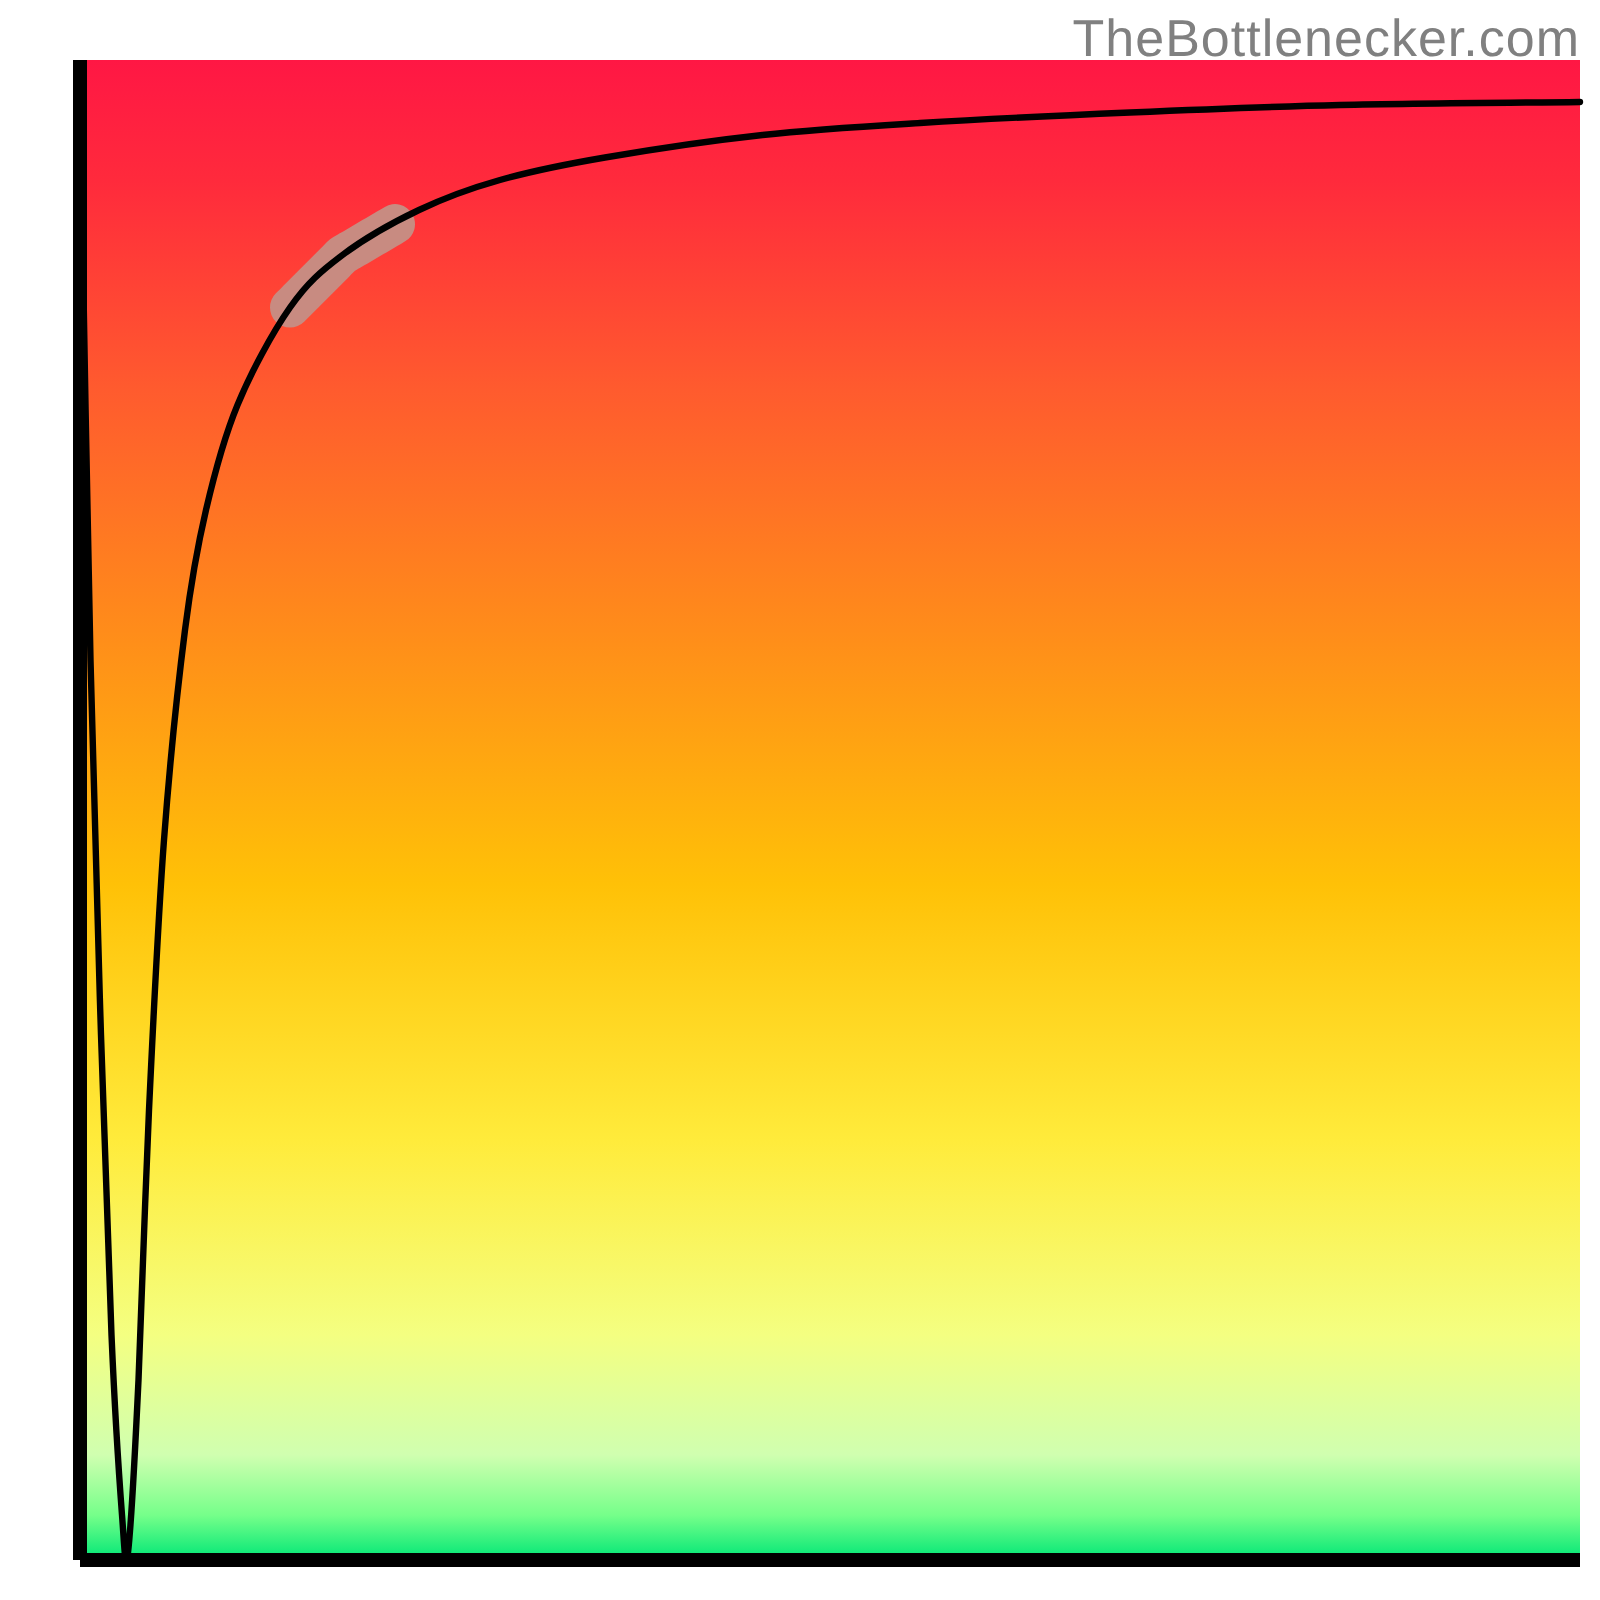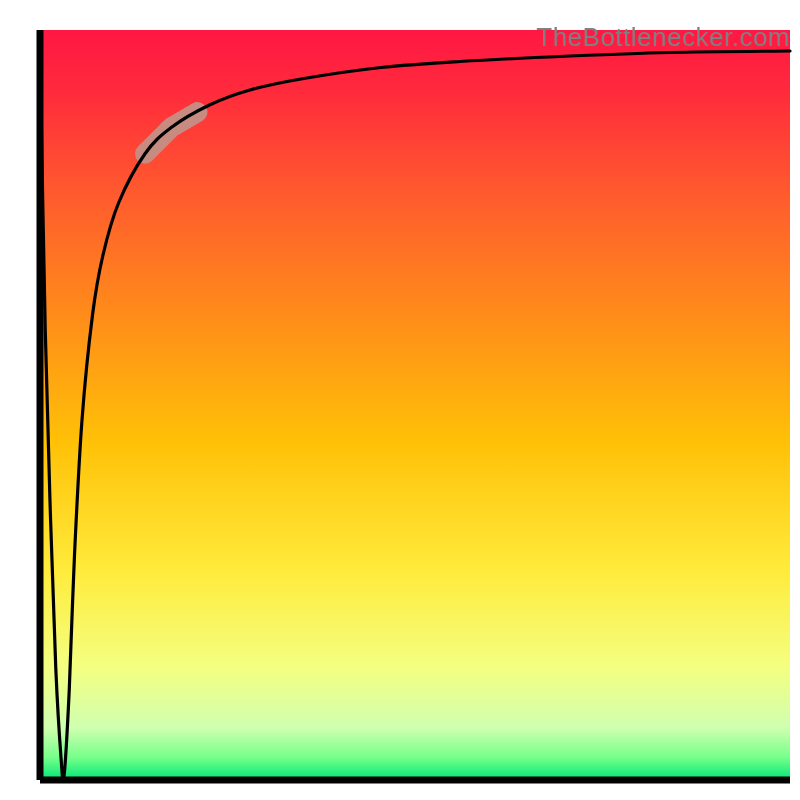--- a/index.html
+++ b/index.html
@@ -11,21 +11,21 @@
     background: #ffffff;
     font-family: "Helvetica Neue", Arial, sans-serif;
   }
   .frame {
     position: relative;
     width: 800px;
     height: 800px;
   }
   .watermark {
     position: absolute;
-    top: 22px;
+    top: 4px;
     right: 10px;
     font-size: 26px;
     color: #808080;
     letter-spacing: 0.5px;
     z-index: 5;
     font-weight: 400;
   }
     svg {
     position: absolute;
     top: 0; left: 0;

